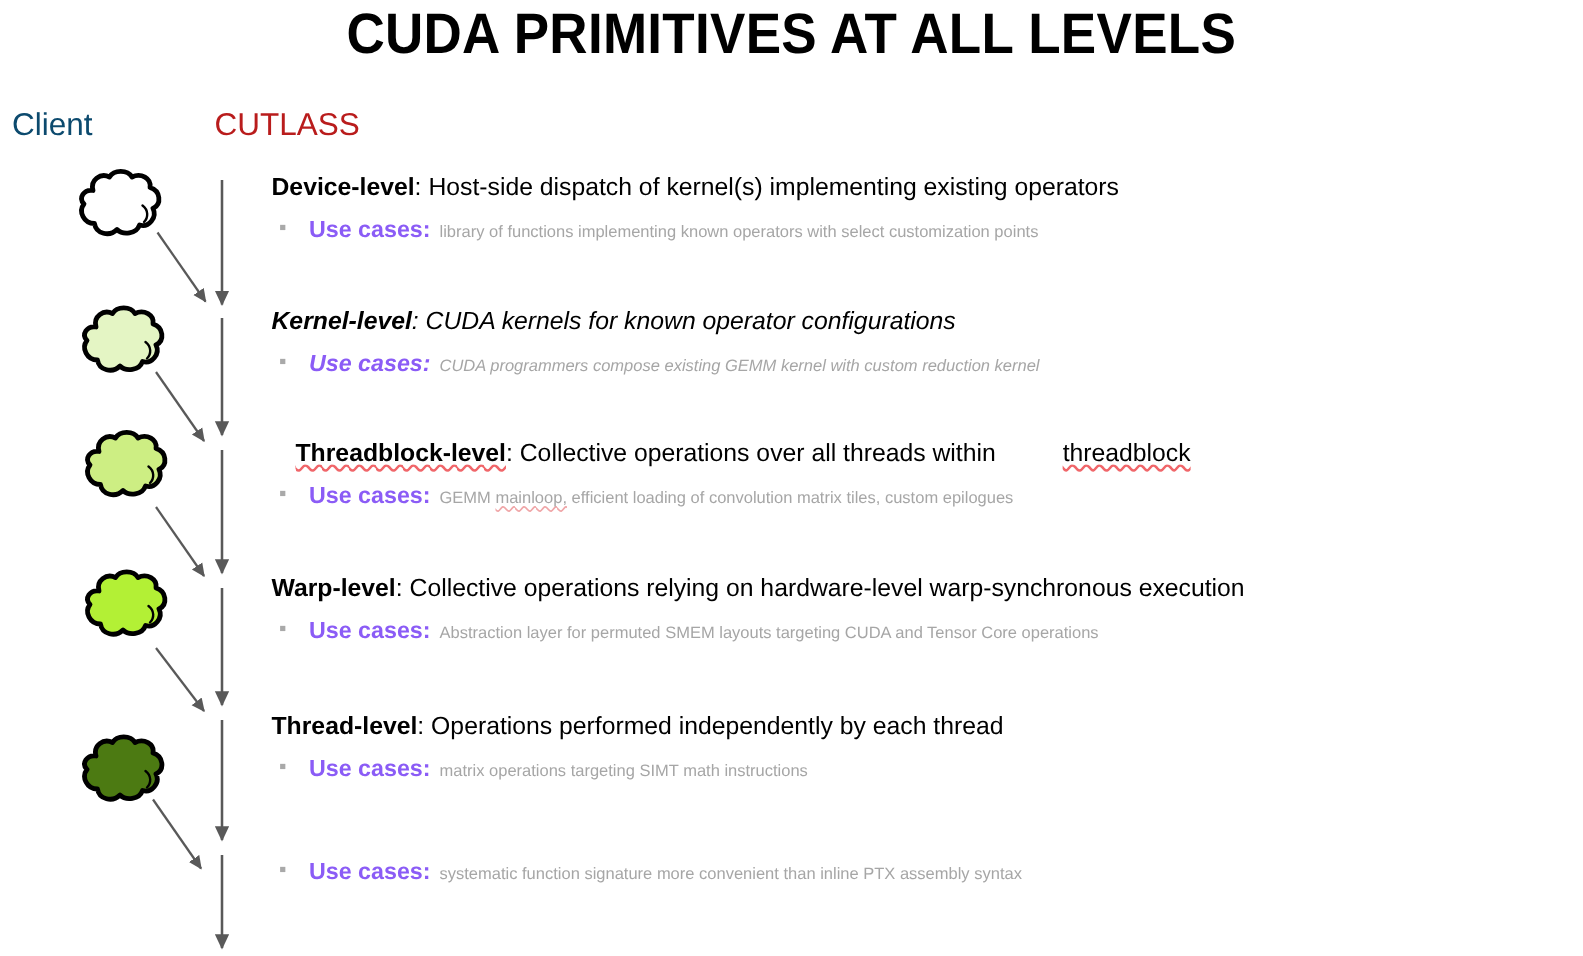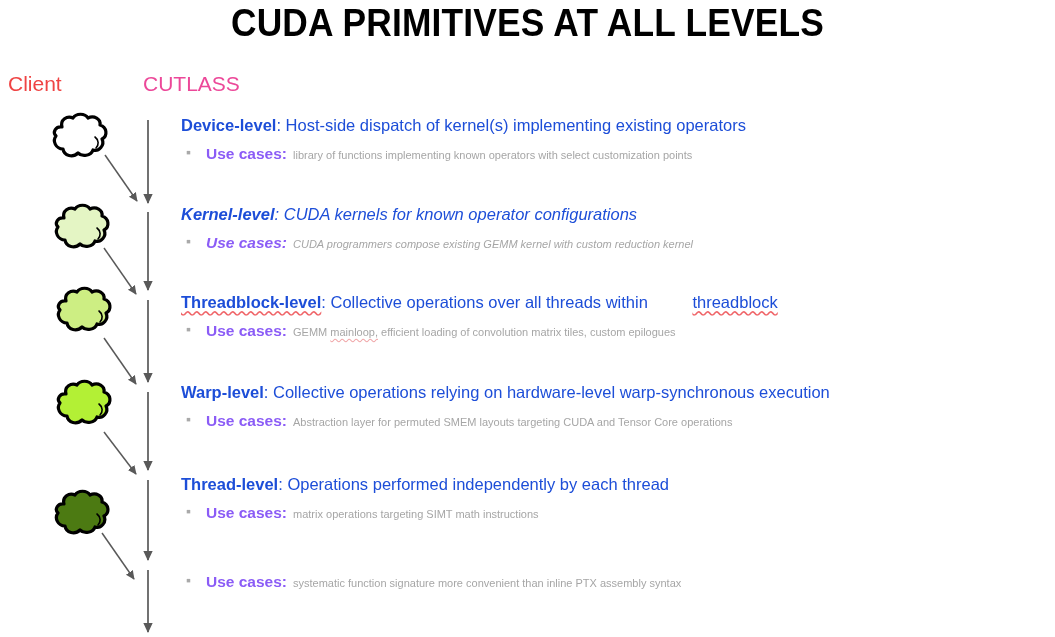--- a/index.html
+++ b/index.html
@@ -65,31 +65,32 @@
   }
 
   
   .level-block {
     position: absolute;
     left: 181px;
     width: 866px;
   }
   .level-head {
     font-size: 16.5px;
-    color: #1d4ed8;
+    color: #000000;
     line-height: 1.2;
     white-space: nowrap;
   }
   .level-head .lvl-name {
     font-weight: bold;
   }
   .level-head .lvl-name.misspelled {
     text-decoration: underline wavy #f0666a;
     text-decoration-skip-ink: none;
     text-underline-offset: 2px;
+    margin-left: 16px;
   }
   .level-head .lvl-desc { font-weight: normal; }
   .level-head .lvl-desc .misspelled {
     text-decoration: underline wavy #f0666a;
     text-decoration-skip-ink: none;
     text-underline-offset: 2px;
     margin-left: 40px;
   }
 
   .usecase-row {
@@ -129,22 +130,22 @@
     text-underline-offset: 2px;
   }
 </style>
 </head>
 <body>
 
 <div id="slide" style="background: rgb(255, 255, 255);">
 
   <div id="slide-title" style="color: rgb(0, 0, 0);">CUDA PRIMITIVES AT ALL LEVELS</div>
 
-  <div class="col-header" id="header-client" style="color: #ef4444;">Client</div>
-  <div class="col-header" id="header-cutlass" style="color: #ec4899;">CUTLASS</div>
+  <div class="col-header" id="header-client" style="color: #0c4a6e;">Client</div>
+  <div class="col-header" id="header-cutlass" style="color: #b91c1c;">CUTLASS</div>
 
   <div class="cloud" id="cloud-0" style="left:48px; top:112px;">
     <svg viewBox="0 0 62 48" xmlns="http://www.w3.org/2000/svg" aria-hidden="true">
       <path class="cloud-path" d="M14,15 C12,8 19,3 25,6 C28,1 37,1 40,6 C46,3 53,7 52,13 C59,15 60,24 54,27 C57,33 51,40 45,38 C43,44 34,45 30,41 C25,46 16,44 15,37 C8,37 4,29 8,24 C4,20 8,14 14,15 Z" fill="#ffffff" stroke="#000000" stroke-width="3.2" stroke-linejoin="round"></path>
       <path d="M47,25 C51,28 51,33 48,36" fill="none" stroke="#000000" stroke-width="1.6" stroke-linecap="round"></path>
     </svg>
   </div>
 
   <div class="cloud" id="cloud-1" style="left:50px; top:203px;">
     <svg viewBox="0 0 62 48" xmlns="http://www.w3.org/2000/svg" aria-hidden="true">

